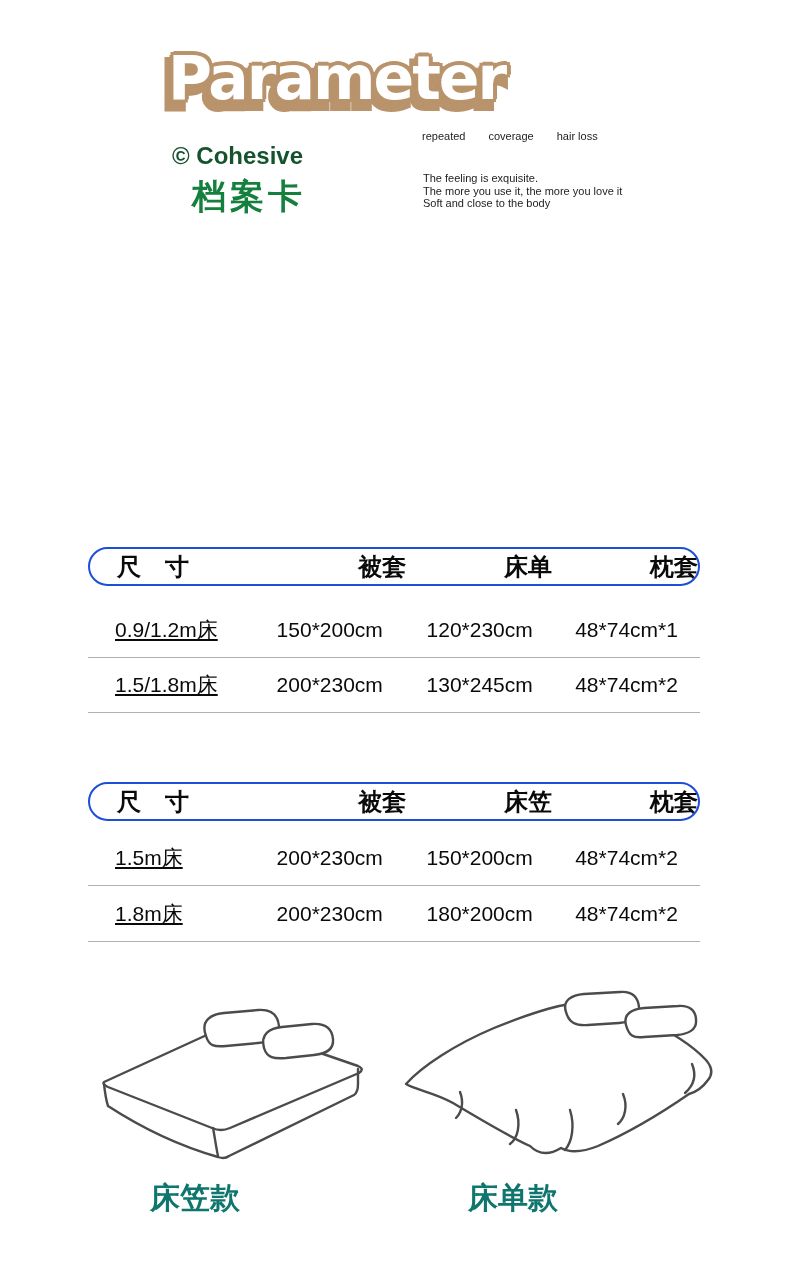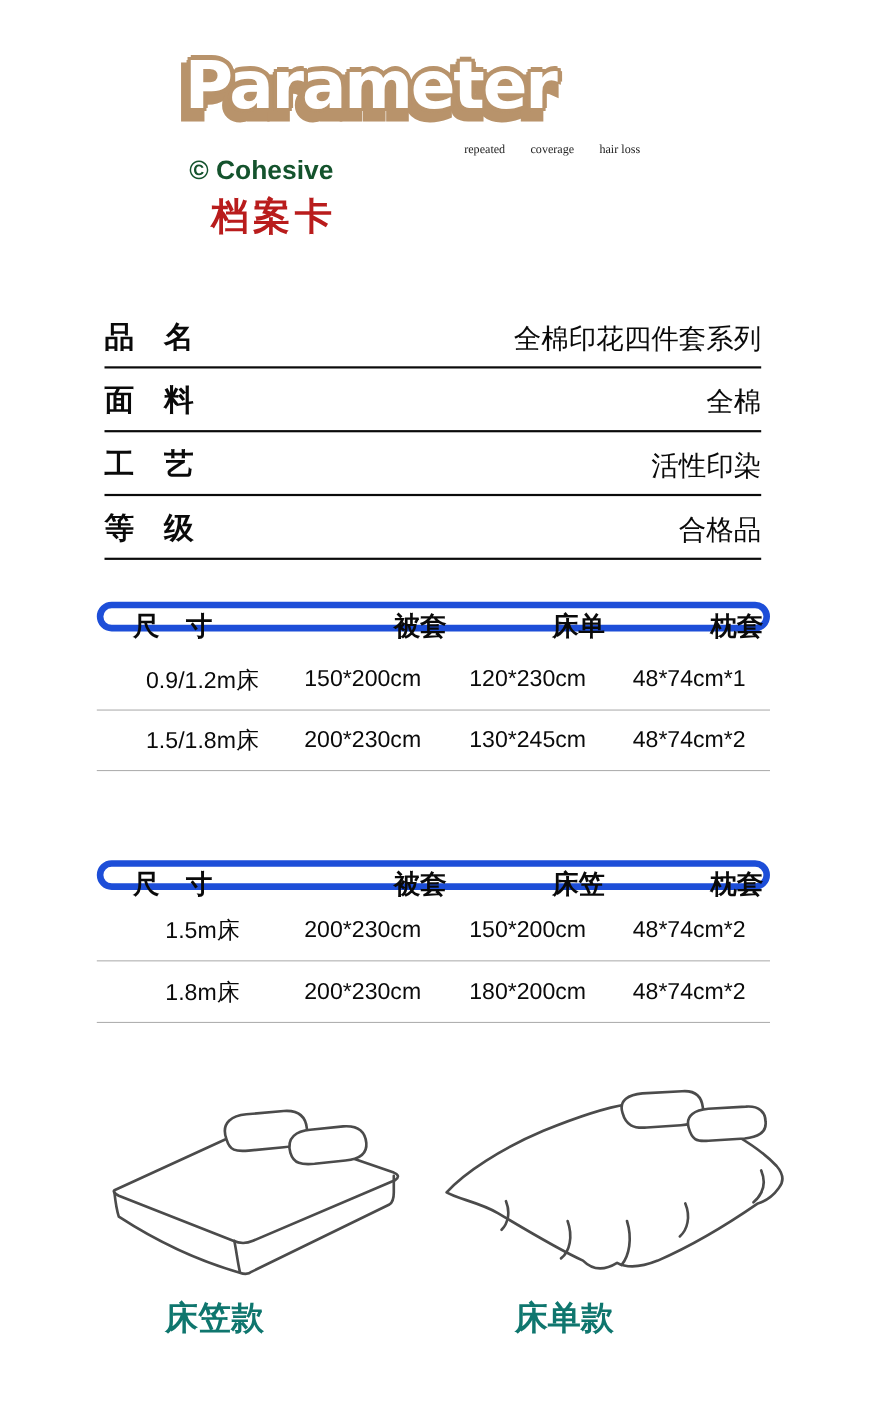--- a/index.html
+++ b/index.html
@@ -20,44 +20,44 @@
   .bubble-shadow{position:absolute;left:-4px;top:7px;color:var(--accent);
     -webkit-text-stroke:10px var(--accent);}
   .bubble-front{position:relative;color:#fff;
     text-shadow:
       -3px -3px 0 var(--accent), 3px -3px 0 var(--accent),
       -3px  3px 0 var(--accent), 3px  3px 0 var(--accent),
       -4px  0   0 var(--accent), 4px  0   0 var(--accent),
        0   -4px 0 var(--accent), 0    4px 0 var(--accent);}
   .brand{position:absolute;left:172px;top:138px;font-size:24px;font-weight:600;color:#14532d;}
   .subtitle{position:absolute;left:192px;top:170px;font-size:34px;font-weight:700;
-    letter-spacing:4px;color:#b91c1c;}
+    letter-spacing:4px;color:#15803d;}
   .keywords{position:absolute;left:422px;top:126px;display:flex;gap:23px;
-    font-size:11px;color:#222;font-family:Liberation Serif, serif;}
+    font-size:11px;color:#222;}
   .tagline{position:absolute;left:423px;top:168px;font-size:11px;line-height:12.5px;color:#222;}
 
   
   .specs{position:absolute;left:95px;top:273px;width:597px;}
   .spec-row{height:58px;display:flex;justify-content:space-between;align-items:flex-end;
     padding-bottom:9px;border-bottom:2px solid var(--ink);}
   .spec-label{font-size:27px;font-weight:700;white-space:pre;}
   .spec-value{font-size:25px;font-weight:400;}
 
   
   .size-table{position:absolute;left:88px;width:612px;}
   .size-table.t1{top:543px;}
   .size-table.t2{top:778px;}
-  .pill{height:27px;border:6px solid #1d4ed8;border-radius:23px;
+  .pill{height:39px;border:2px solid #1d4ed8;border-radius:23px;
     display:grid;grid-template-columns:27% 25% 24% 24%;align-items:center;}
   .pill .cell{font-size:24px;font-weight:700;text-align:right;white-space:pre;}
   .pill .cell.first{text-align:left;padding-left:27px;}
   .trow{display:grid;grid-template-columns:27% 25% 24% 24%;align-items:center;
     height:55px;border-bottom:1px solid var(--divider);}
   .trow .cell{font-size:21px;font-weight:400;text-align:center;}
-  .trow .cell.first{text-align:center;padding-left:27px;}
+  .trow .cell.first{text-align:left;padding-left:27px;text-decoration:underline;}
   .t1 .trow.r0{margin-top:17px;}
   .t2 .trow.r0{margin-top:10px;}
   .t2 .trow.r1{height:56px;}
 
   
   .bed-svg{position:absolute;color:var(--sketch);}
   .bed-svg.left{left:88px;top:1002px;}
   .bed-svg.right{left:398px;top:986px;}
   .bed-label{position:absolute;top:1174px;font-size:30px;font-weight:700;color:#0f766e;}
   .bed-label.left{left:150px;}
@@ -73,39 +73,26 @@
     <span class="layer bubble-front">Parameter</span>
   </div>
   <div class="brand">© Cohesive</div>
   <div class="subtitle">档案卡</div>
 
   <div class="keywords">
     <span>repeated</span>
     <span>coverage</span>
     <span>hair loss</span>
   </div>
+  <div class="tagline">
+    <div>The feeling is exquisite.</div>
+    <div>The more you use it, the more you love it</div>
+    <div>Soft and close to the body</div>
+  </div>
 
-  <section class="specs">
-    <div class="spec-row">
-      <span class="spec-label">品　名</span>
-      <span class="spec-value">全棉印花四件套系列</span>
-    </div>
-    <div class="spec-row">
-      <span class="spec-label">面　料</span>
-      <span class="spec-value">全棉</span>
-    </div>
-    <div class="spec-row">
-      <span class="spec-label">工　艺</span>
-      <span class="spec-value">活性印染</span>
-    </div>
-    <div class="spec-row">
-      <span class="spec-label">等　级</span>
-      <span class="spec-value">合格品</span>
-    </div>
-  </section>
 
   <section class="size-table t1">
     <div class="pill">
       <span class="cell first">尺　寸</span>
       <span class="cell">被套</span>
       <span class="cell">床单</span>
       <span class="cell">枕套</span>
     </div>
     <div class="trow r0">
       <span class="cell first">0.9/1.2m床</span>

